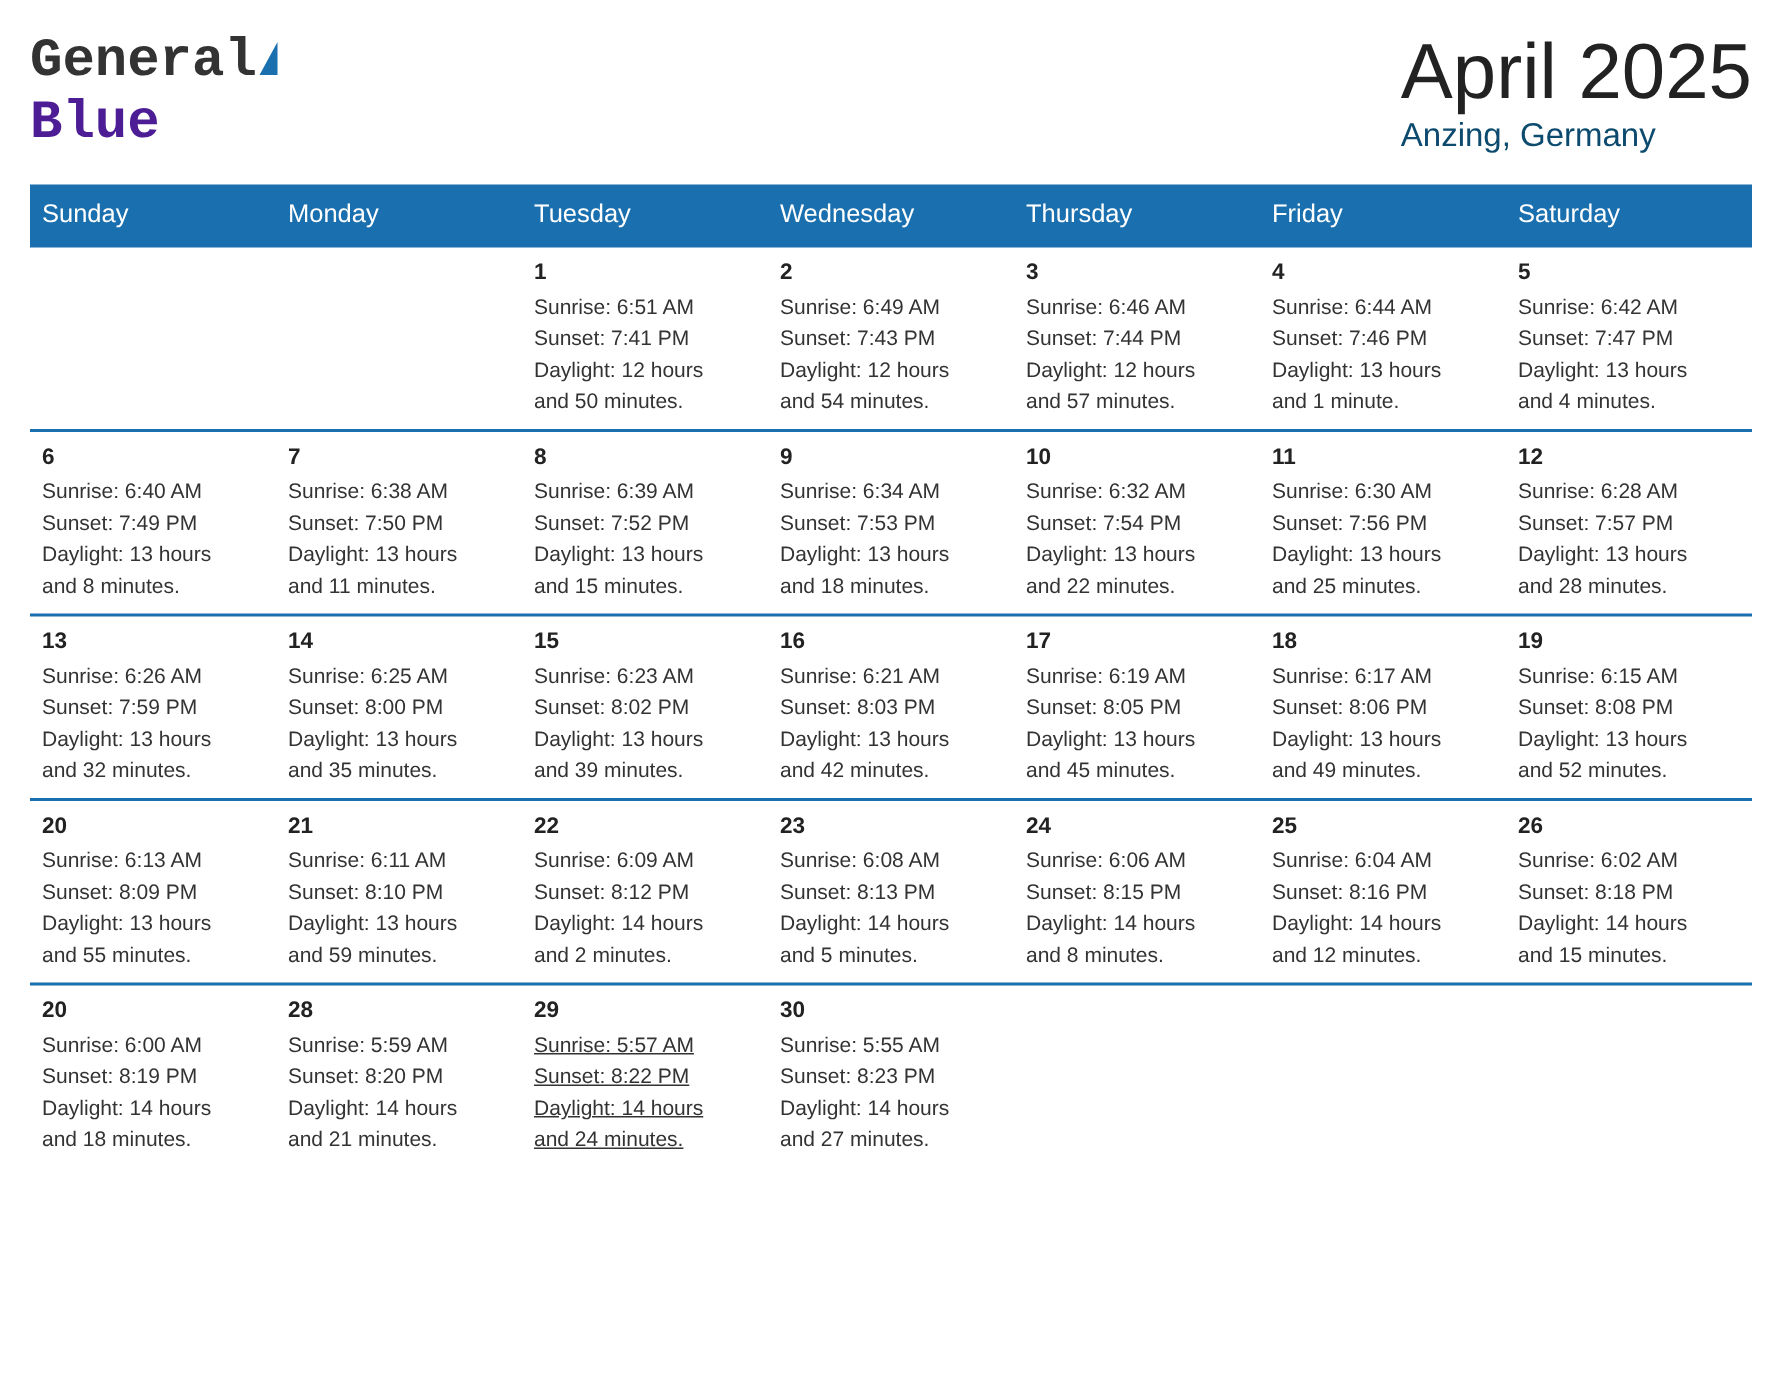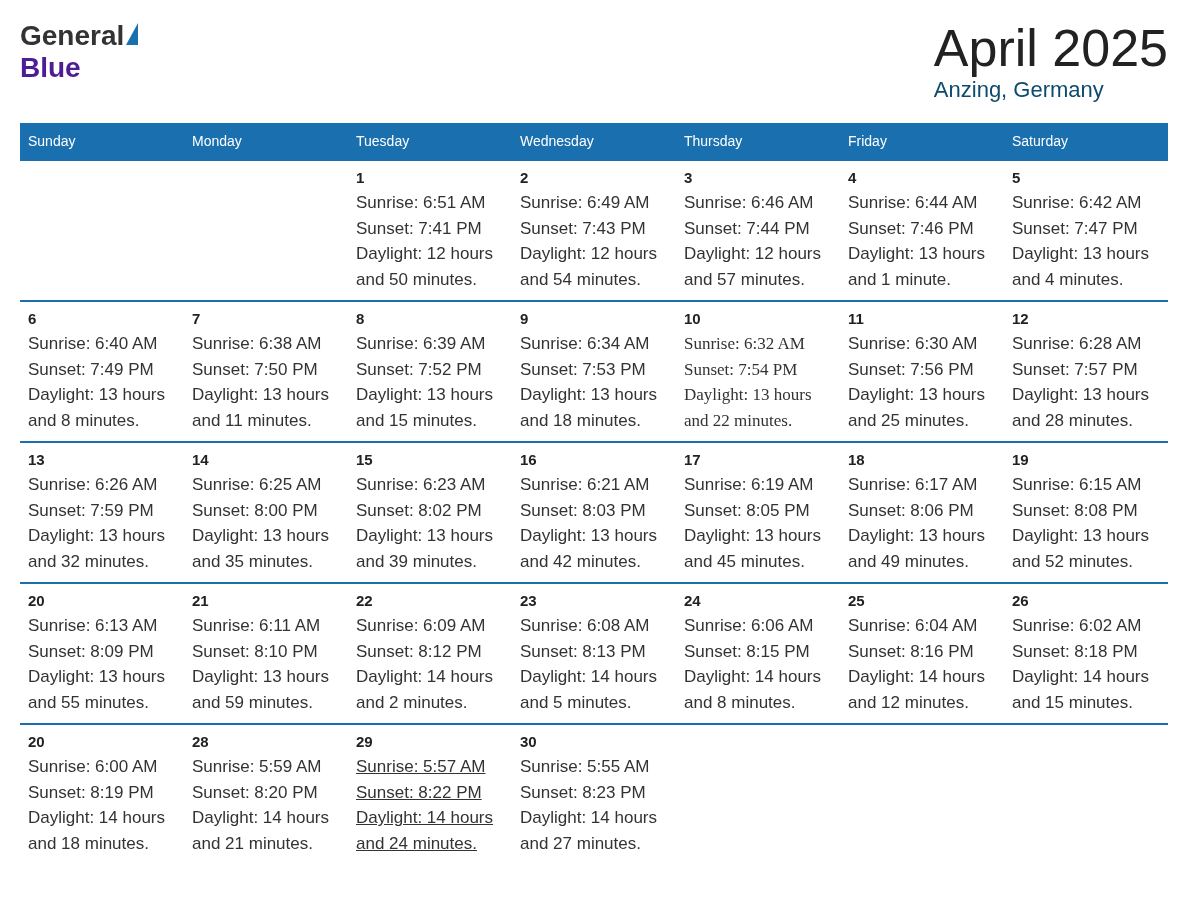--- a/index.html
+++ b/index.html
@@ -12,23 +12,24 @@
     }
     .header {
       display: flex;
       justify-content: space-between;
       align-items: flex-start;
       margin-bottom: 20px;
     }
     .logo {
       display: flex;
       align-items: flex-start;
-      font-size: 28px;
+      font-size: 36px;
       font-weight: bold;
       color: #333;
+      font-family: Liberation Mono, monospace;
     }
     .logo-general { color: #333; }
     .logo-blue { color: #4c1d95; }
     .logo-triangle {
       width: 0;
       height: 0;
       border-left: 12px solid transparent;
       border-bottom: 22px solid #1a6faf;
       margin-left: 2px;
       margin-bottom: 4px;
@@ -58,40 +59,40 @@
     table {
       width: 100%;
       border-collapse: collapse;
       table-layout: fixed;
     }
     thead th {
       background-color: #1a6faf;
       color: #fff;
       padding: 10px 8px;
       text-align: left;
-      font-size: 14px;
+      font-size: 17px;
       font-weight: normal;
     }
     tbody td {
       border-top: 2px solid #1a6faf;
       vertical-align: top;
       padding: 8px;
       font-size: 13px;
       color: #222;
       min-height: 100px;
       height: 120px;
     }
     tbody td .day-num {
       font-size: 15px;
       font-weight: bold;
       display: block;
       margin-bottom: 4px;
     }
     tbody td .day-info {
-      font-size: 17px;
+      font-size: 14px;
       color: #333;
       line-height: 1.5;
     }
   </style>
 </head>
 <body>
 
 <div class="header">
   <div class="logo">
     <div class="logo-text-wrap">
@@ -184,21 +185,21 @@
         </td>
         <td>
           <span class="day-num">9</span>
           <div class="day-info" style="white-space: pre-line;">Sunrise: 6:34 AM
 Sunset: 7:53 PM
 Daylight: 13 hours
 and 18 minutes.</div>
         </td>
         <td>
           <span class="day-num">10</span>
-          <div class="day-info" style="white-space: pre-line; font-family: Liberation Serif, serif;">Sunrise: 6:32 AM
+          <div class="day-info" style="white-space: pre-line;">Sunrise: 6:32 AM
 Sunset: 7:54 PM
 Daylight: 13 hours
 and 22 minutes.</div>
         </td>
         <td>
           <span class="day-num">11</span>
           <div class="day-info" style="white-space: pre-line;">Sunrise: 6:30 AM
 Sunset: 7:56 PM
 Daylight: 13 hours
 and 25 minutes.</div>

